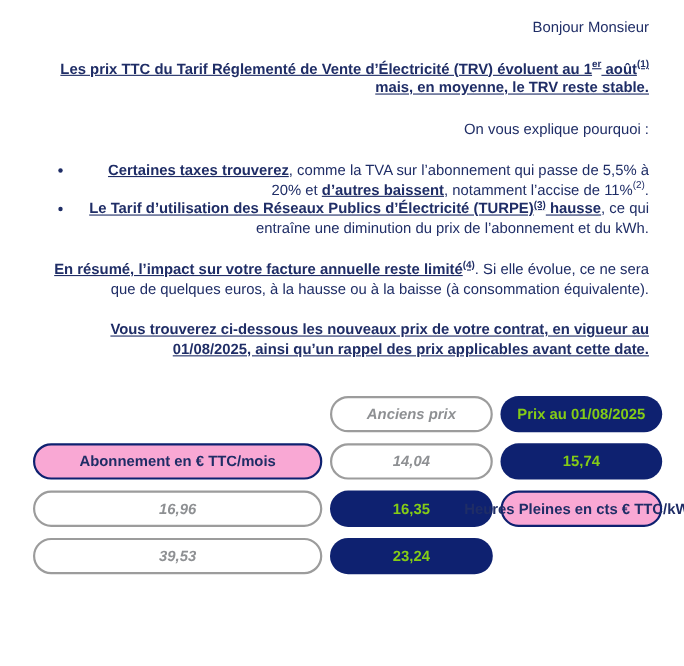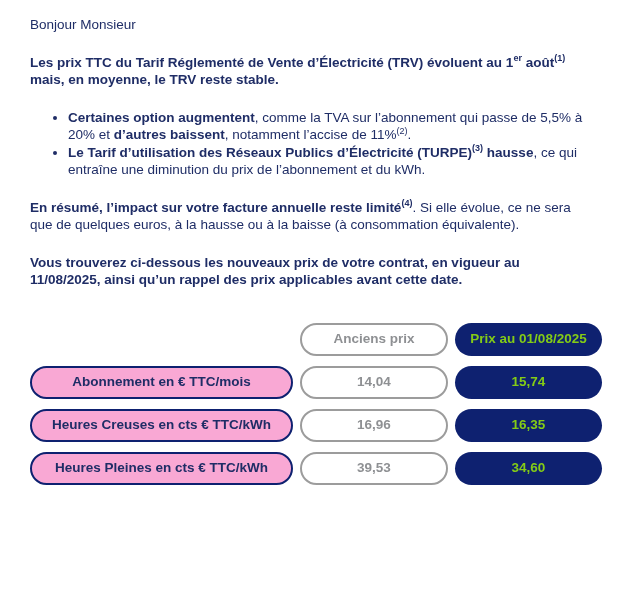--- a/index.html
+++ b/index.html
@@ -16,23 +16,24 @@
     font-family: "Liberation Sans", sans-serif;
   }
   .page {
     width: 622px;
     height: 605px;
     padding: 16px 32px 12px 30px;
     color: var(--navy-text);
     font-size: 13.5px;
     line-height: 17.5px;
     overflow: hidden;
+    text-align: right;
   }
   .para { margin: 0 0 20px 0; }
-  .b { font-weight: bold; }
+  .b { font-weight: bold; text-decoration: underline; }
   sup {
     font-size: 9px;
     line-height: 0;
     vertical-align: super;
     margin-top: 31px;
   }
   ul.bullets {
     margin: 0 0 20px 0;
     padding-left: 38px;
     list-style-type: disc;
@@ -58,60 +59,61 @@
   }
   .pill.label {
     border: 2px solid var(--navy-fill);
     color: var(--navy-text);
     background: #f9a8d4;
   }
   .pill.old {
     border: 2px solid var(--gray-border);
     color: var(--gray-text);
     background: #ffffff;
+    font-style: italic;
   }
   .pill.new {
     background: var(--navy-fill);
     color: #84cc16;
   }
   .spacer-cell { height: 33px; }
 </style>
 </head>
 <body>
 
 <div class="page">
 
   <p class="para">Bonjour Monsieur</p>
 
   <p class="para"><span class="b">Les prix TTC du Tarif Réglementé de Vente d’Électricité (TRV) évoluent au 1</span><sup class="b">er</sup><span class="b"> août</span><sup class="b">(1)</sup><span class="b"> mais, en moyenne, le TRV reste stable.</span></p>
 
+  <p class="para">On vous explique pourquoi :</p>
 
   <ul class="bullets">
-    <li><span class="b">Certaines option augmentent</span><span>, comme la TVA sur l’abonnement qui passe de 5,5% à 20% et </span><span class="b">d’autres baissent</span><span>, notamment l’accise de 11%</span><sup>(2)</sup><span>.</span></li>
+    <li><span class="b">Certaines taxes trouverez</span><span>, comme la TVA sur l’abonnement qui passe de 5,5% à 20% et </span><span class="b">d’autres baissent</span><span>, notamment l’accise de 11%</span><sup>(2)</sup><span>.</span></li>
     <li><span class="b">Le Tarif d’utilisation des Réseaux Publics d’Électricité (TURPE)</span><sup class="b">(3)</sup><span class="b"> hausse</span><span>, ce qui entraîne une diminution du prix de l’abonnement et du kWh.</span></li>
   </ul>
 
 
   <p class="para"><span class="b">En résumé, l’impact sur votre facture annuelle reste limité</span><sup class="b">(4)</sup><span>. Si elle évolue, ce ne sera que de quelques euros, à la hausse ou à la baisse (à consommation équivalente).</span></p>
 
-  <p class="para"><span class="b">Vous trouverez ci-dessous les nouveaux prix de votre contrat, en vigueur au 11/08/2025, ainsi qu’un rappel des prix applicables avant cette date.</span></p>
+  <p class="para"><span class="b">Vous trouverez ci-dessous les nouveaux prix de votre contrat, en vigueur au 01/08/2025, ainsi qu’un rappel des prix applicables avant cette date.</span></p>
 
   <div class="price-table">
 
     <div class="spacer-cell"></div>
     <div class="pill old">Anciens prix</div>
     <div class="pill new">Prix au 01/08/2025</div>
 
     <div class="pill label">Abonnement en € TTC/mois</div>
     <div class="pill old">14,04</div>
     <div class="pill new">15,74</div>
 
-    <div class="pill label">Heures Creuses en cts € TTC/kWh</div>
     <div class="pill old">16,96</div>
     <div class="pill new">16,35</div>
 
     <div class="pill label">Heures Pleines en cts € TTC/kWh</div>
     <div class="pill old">39,53</div>
-    <div class="pill new">34,60</div>
+    <div class="pill new">23,24</div>
 
   </div>
 
 </div>
 
 </body></html>

